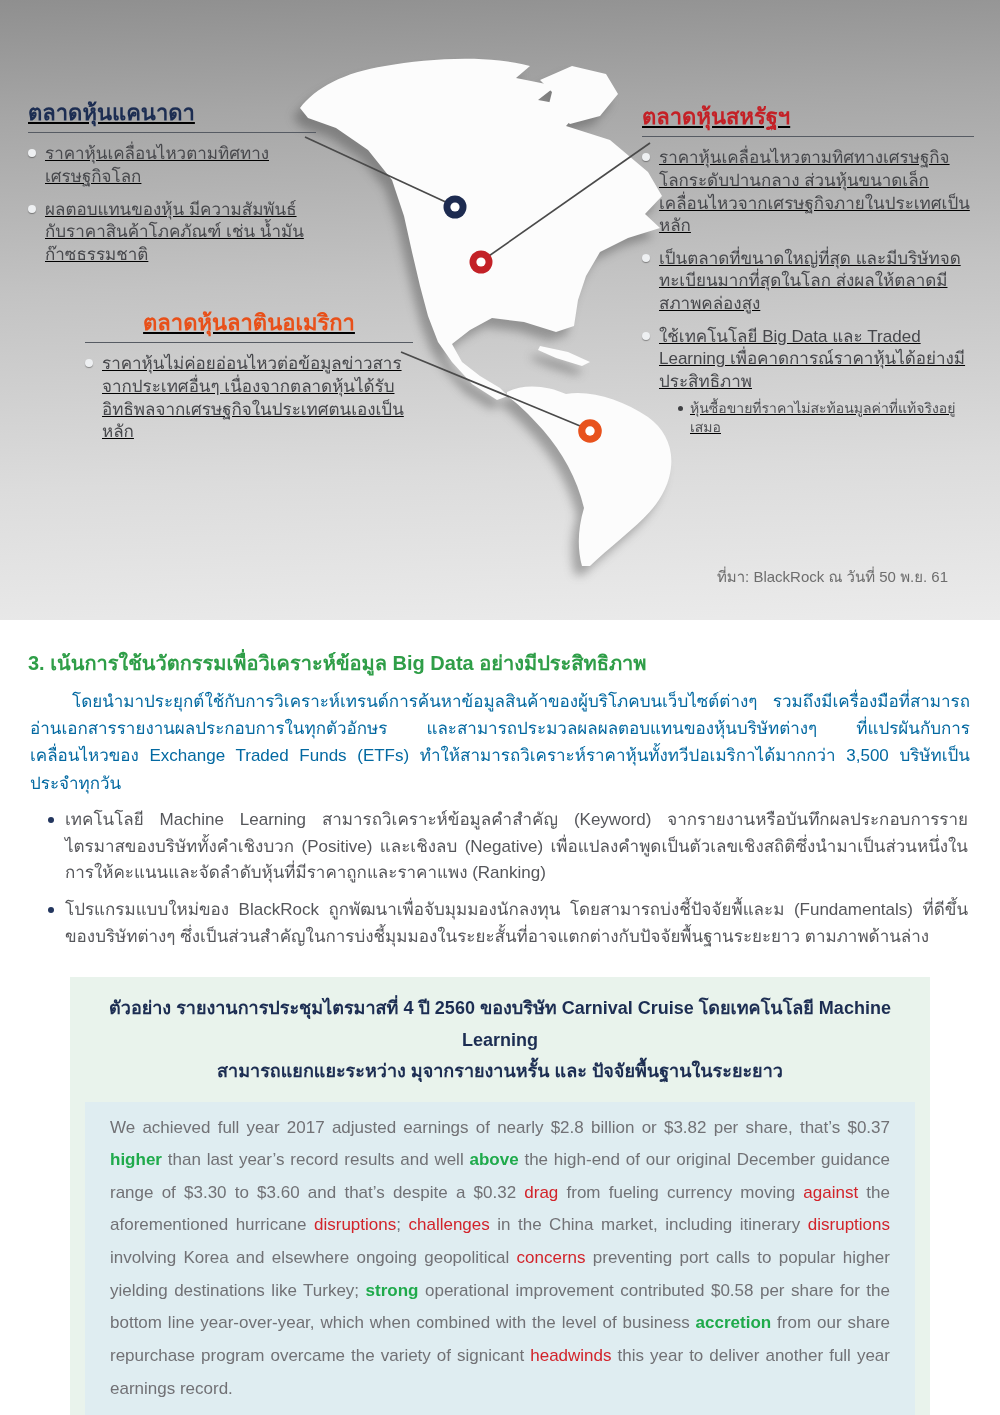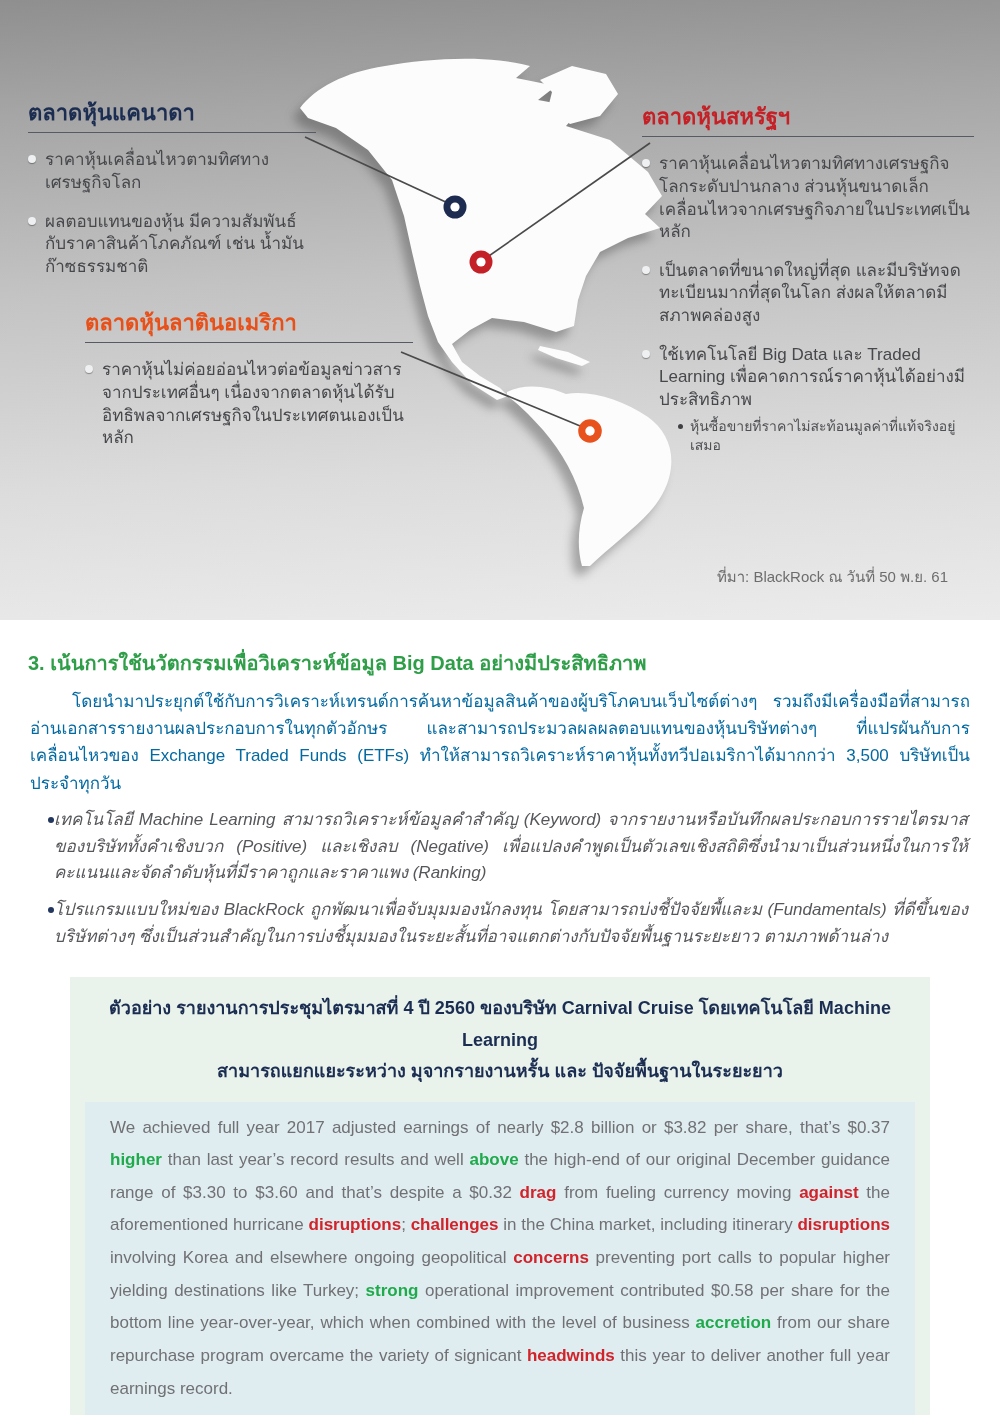--- a/index.html
+++ b/index.html
@@ -6,53 +6,53 @@
   body{font-family:"Liberation Sans","DejaVu Sans",sans-serif;}
   .page{position:relative;width:1000px;height:1415px;background:#ffffff;overflow:hidden;}
 
   
   .map-section{
     position:relative;width:1000px;height:620px;
     background:linear-gradient(178deg,#8f8f8f 0%,#a6a6a6 18%,#c3c3c3 45%,#dcdcdc 75%,#ebebeb 100%);
     overflow:hidden;
   }
   .map-svg{position:absolute;left:0;top:0;}
-  .callout{position:absolute;}
+  .callout{position:absolute;text-decoration:underline;}
   .callout-title{
     margin:0;padding:0 0 7px 0;font-size:22px;font-weight:bold;line-height:1.15;
     border-bottom:1.6px solid #565b63;
   }
   .t-navy{color:#1c2d52;}
   .t-red{color:#c42026;}
-  .t-orange{color:#e85019;}
+  .t-orange{color:#e85019;text-align:center;}
   .callout-canada{left:28px;top:100px;width:288px;}
   .callout-us{left:642px;top:104px;width:332px;}
   .callout-latam{left:85px;top:310px;width:328px;}
-  .c-bullet{display:flex;gap:9px;margin-top:16px;font-size:17px;color:#47484c;line-height:1.33;}
+  .c-bullet{display:flex;gap:9px;margin-top:10px;font-size:17px;color:#47484c;line-height:1.33;}
   .c-bullet .dot{flex:0 0 auto;width:8px;height:8px;border-radius:50%;background:#eef0f2;box-shadow:0 1px 1px rgba(0,0,0,.35);margin-top:6px;}
   .c-sub{display:flex;gap:7px;margin-top:6px;margin-left:36px;font-size:14px;color:#4f5054;line-height:1.32;}
   .c-sub .dot{flex:0 0 auto;width:5px;height:5px;border-radius:50%;background:#3f4043;margin-top:7px;}
   .map-source{position:absolute;right:52px;top:565px;font-size:15px;color:#6d6d6d;}
 
   
   .content{padding:0 28px;}
   .s3-heading{margin:30px 0 0 0;font-size:20px;font-weight:bold;color:#2f9e48;line-height:1.3;}
   .s3-intro{margin:12px 2px 0 2px;font-size:17px;color:#0369a1;line-height:1.6;text-align:justify;text-indent:42px;}
   .body-bullets{margin:10px 4px 0 20px;}
-  .b-bullet{display:flex;margin-top:10px;font-size:17px;color:#56575b;line-height:1.58;text-align:justify;font-style:italic;}
+  .b-bullet{display:flex;gap:11px;margin-top:10px;font-size:17px;color:#56575b;line-height:1.58;text-align:justify;}
   .b-bullet .dot{flex:0 0 auto;width:6px;height:6px;border-radius:50%;background:#23365e;margin-top:10px;}
 
   .example-box{margin:26px auto 0 auto;width:860px;background:#e9f3ec;padding:16px 0 16px 0;}
   .example-heading{font-size:18px;font-weight:bold;color:#1c2d52;text-align:center;line-height:1.75;padding:0 30px;}
   .example-body{
     margin:14px 15px 0 15px;background:#dfedf1;padding:10px 25px 16px 25px;
     font-size:17px;color:#717175;line-height:1.92;text-align:justify;
   }
   .seg-green{color:#1faa4b;font-weight:bold;}
-  .seg-red{color:#d2232a;font-weight:bold;margin-top:48px;}
+  .seg-red{color:#d2232a;font-weight:normal;margin-top:48px;}
 </style>
 </head>
 <body>
 
 <div class="page">
 
   <section class="map-section">
     <svg class="map-svg" width="1000" height="620" viewBox="0 0 1000 620">
       <g style="filter:drop-shadow(-7px 9px 5px rgba(60,60,60,0.38));">
         <path fill="#fcfcfc" d="M300,108 C315,88 345,72 385,66 C430,58 490,55 530,66 L516,78 L556,86 L538,100 L582,108

